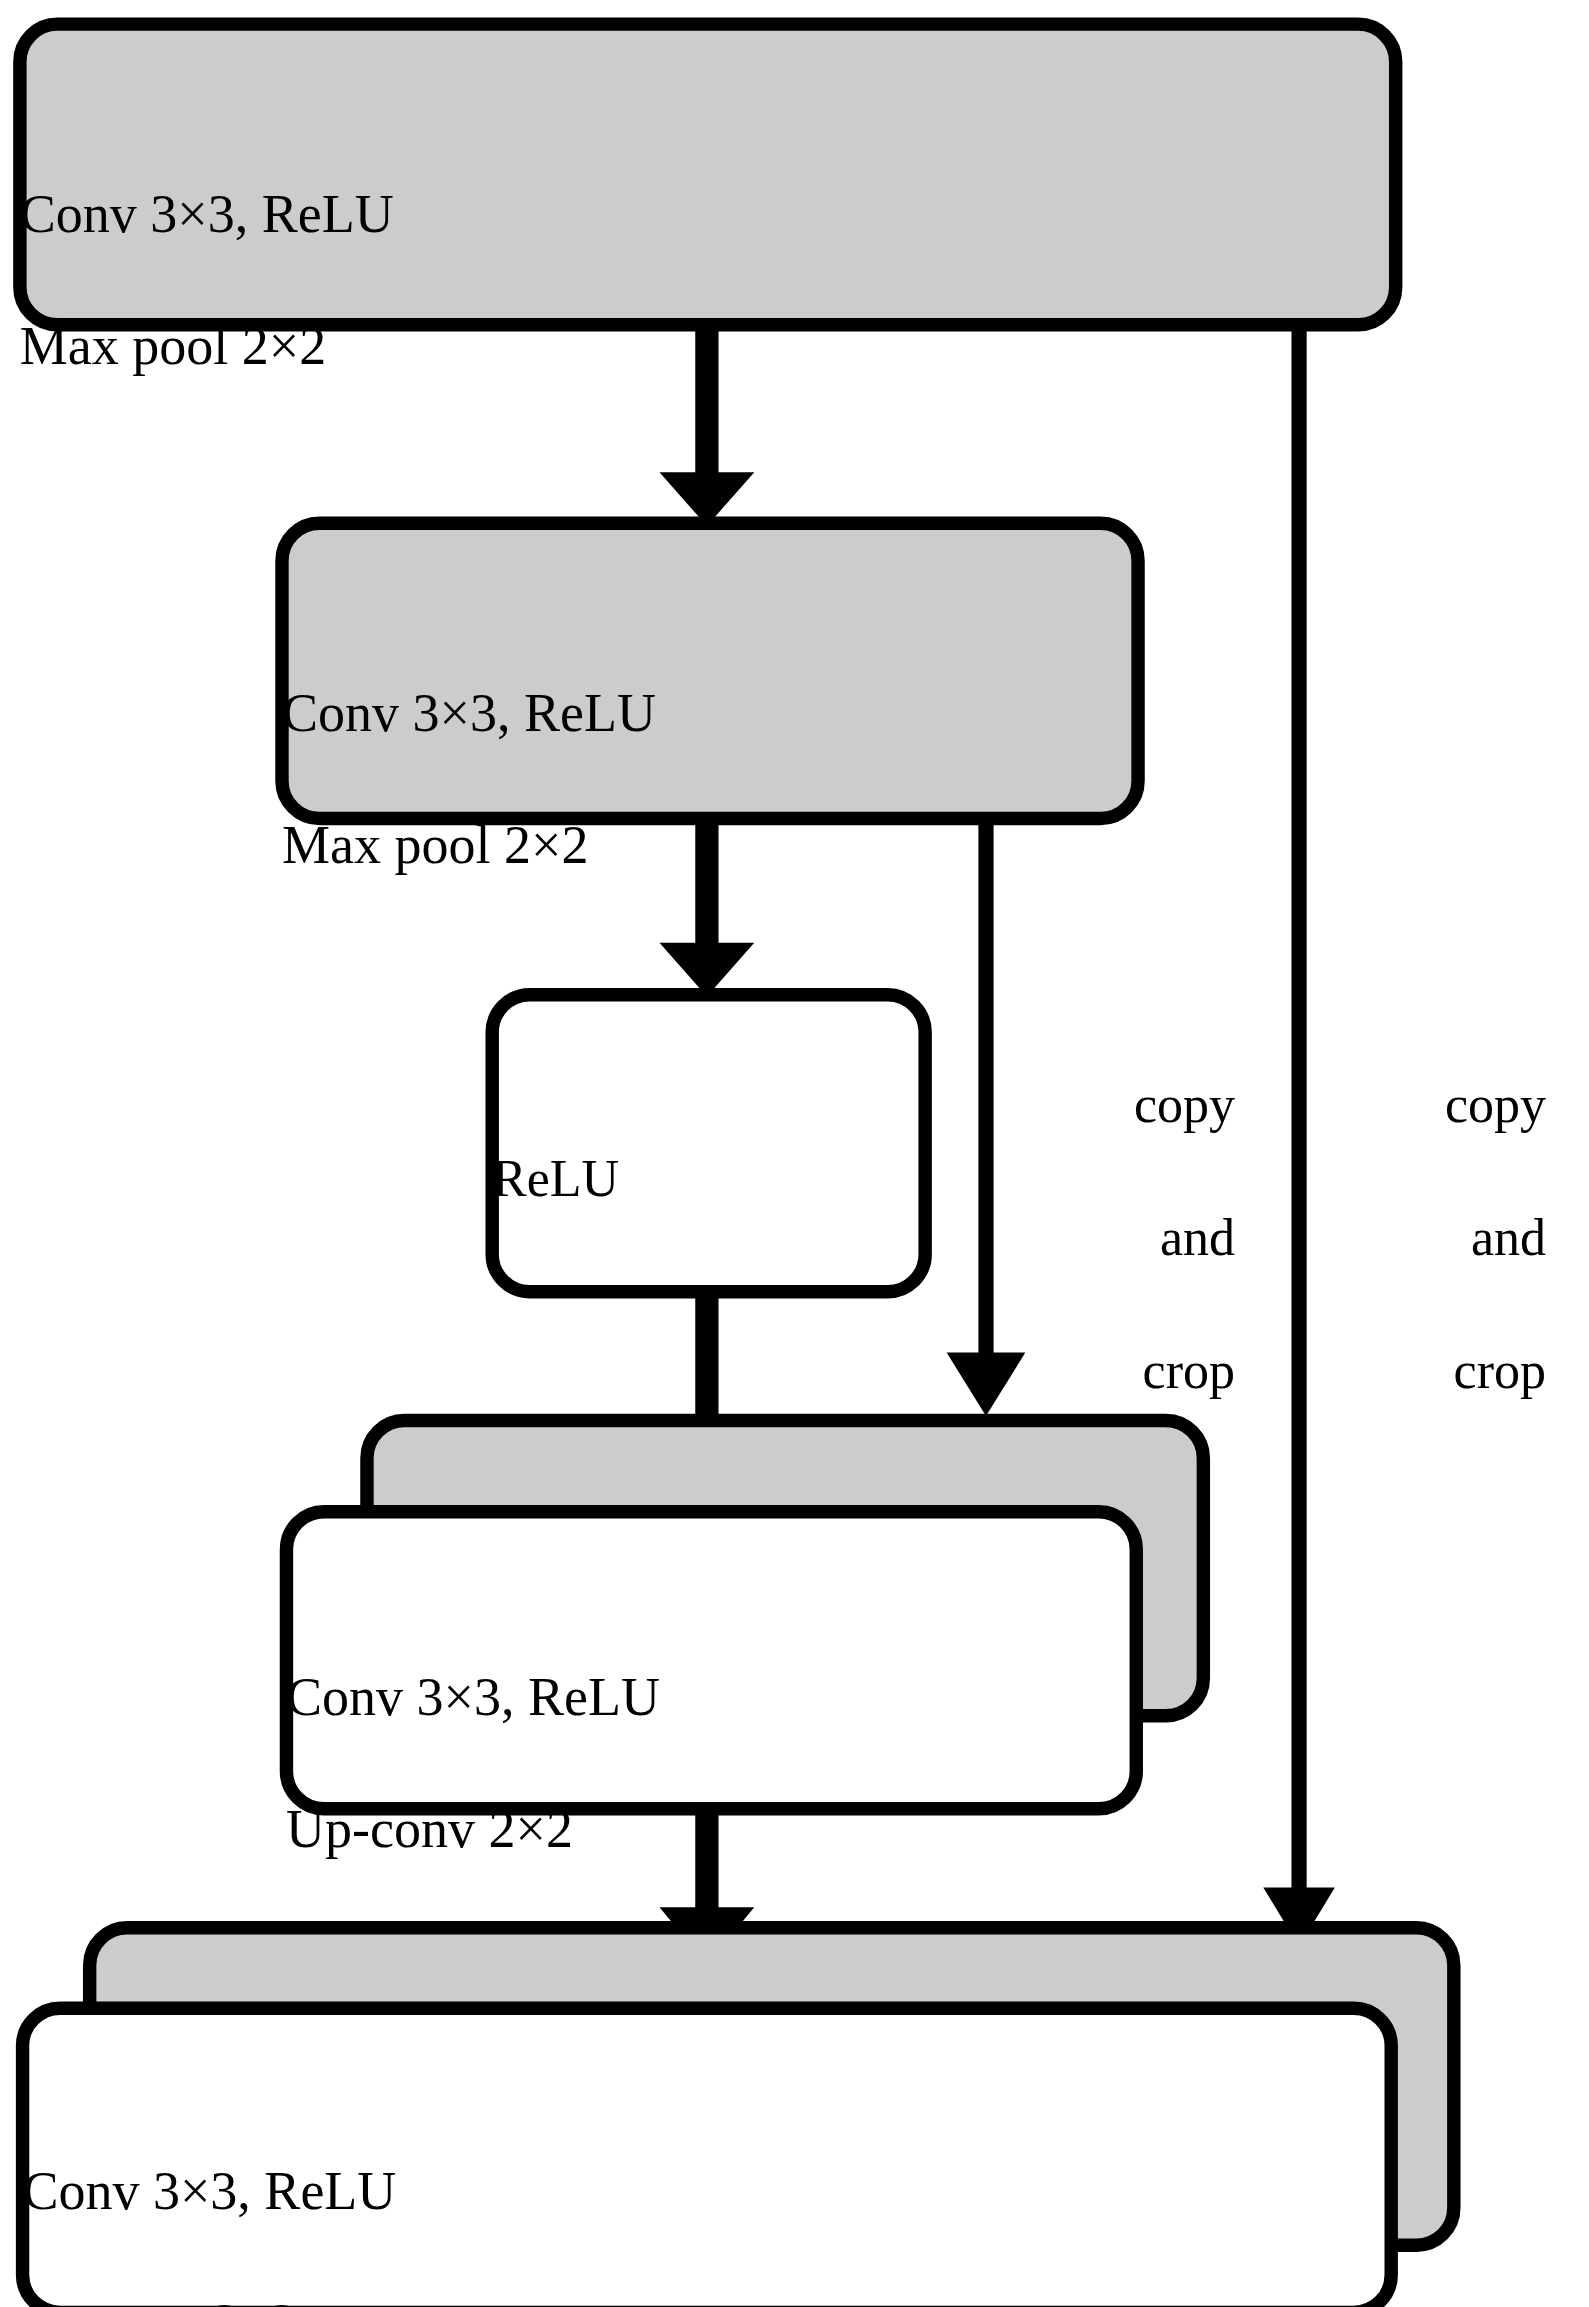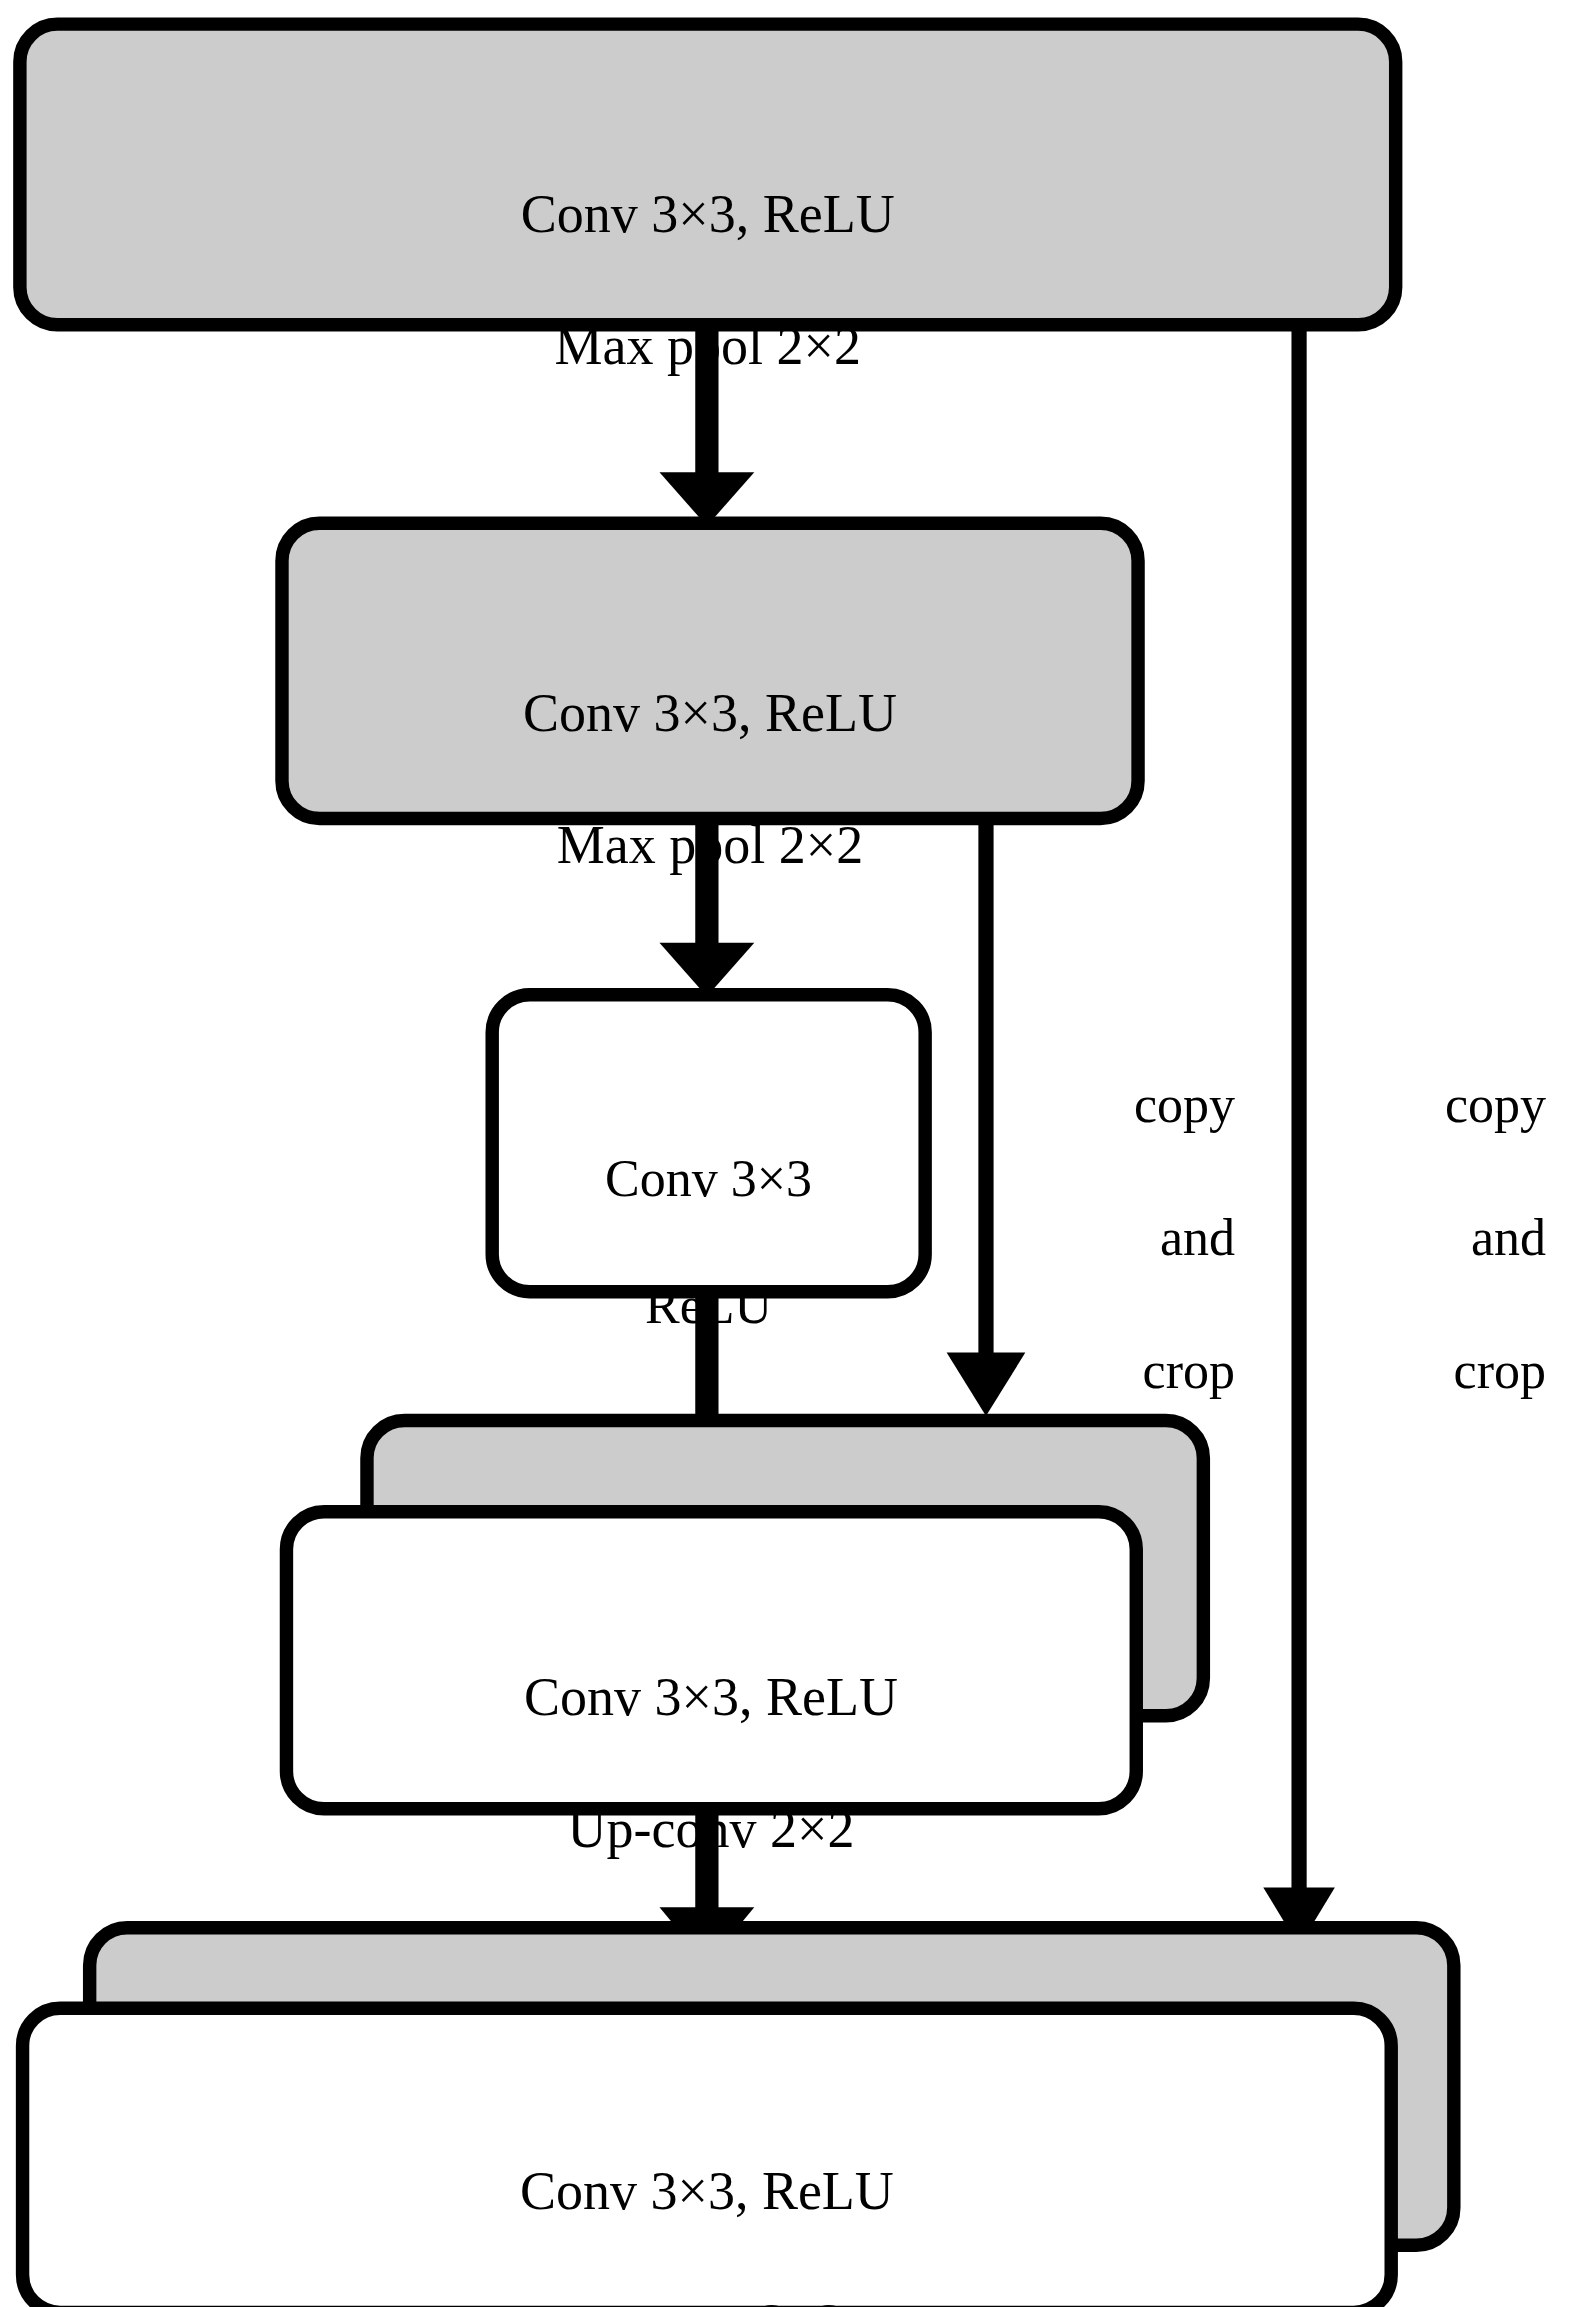--- a/index.html
+++ b/index.html
@@ -20,21 +20,21 @@
   }
   #diagram-svg {
     position: absolute;
     left: 0;
     top: 0;
     width: 1590px;
     height: 2307px;
   }
   .node-label {
     position: absolute;
-    text-align: center;
+    text-align: left;
     color: #000000;
     line-height: 1.22;
     white-space: pre-line;
     pointer-events: none;
     font-family: "Liberation Serif", "DejaVu Serif", serif;
   }
   .edge-label {
     position: absolute;
     text-align: right;
     color: #000000;
@@ -112,21 +112,20 @@
     <div>Conv 3×3, ReLU</div>
     <div>Max pool 2×2</div>
   </div>
 
   <div class="node-label" style="left:282px; top:615px; width:856px; font-size:54px;">
     <div>Conv 3×3, ReLU</div>
     <div>Max pool 2×2</div>
   </div>
 
   <div class="node-label" style="left:492px; top:1084px; width:433px; font-size:52px;">
-    <div>Conv 3×3</div>
     <div>ReLU</div>
   </div>
 
   <div class="node-label" style="left:286px; top:1599px; width:850px; font-size:54px;">
     <div>Conv 3×3, ReLU</div>
     <div>Up-conv 2×2</div>
   </div>
 
   <div class="node-label" style="left:22.4px; top:2093px; width:1369px; font-size:54px;">
     <div>Conv 3×3, ReLU</div>

